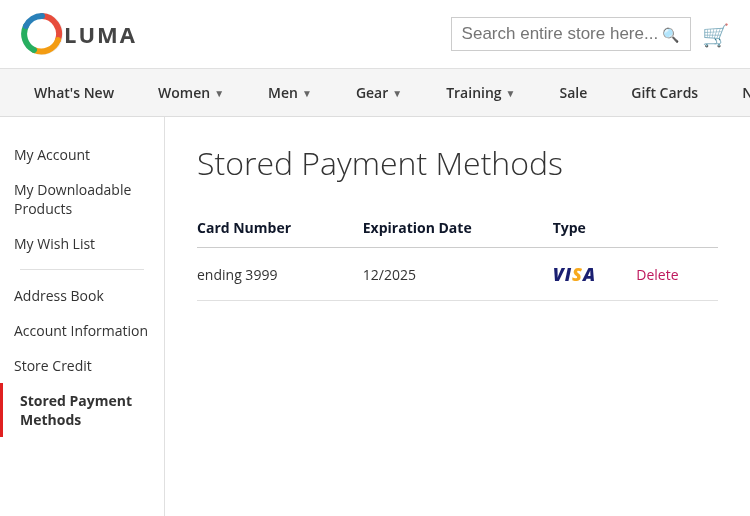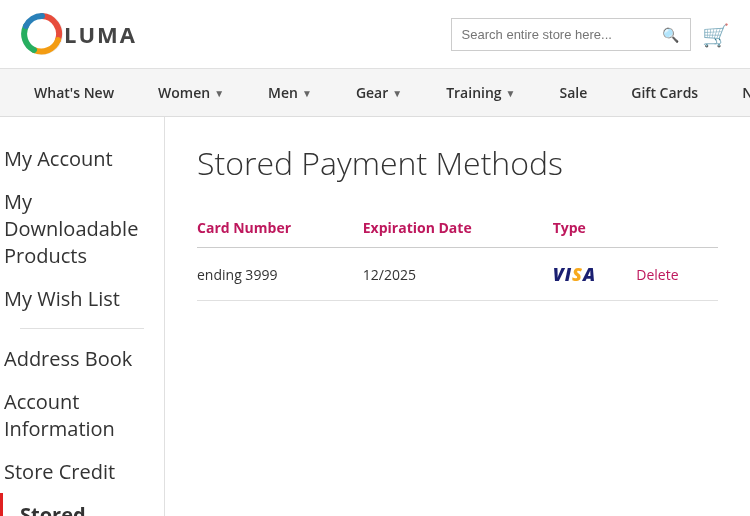--- a/index.html
+++ b/index.html
@@ -36,21 +36,21 @@
       display: flex;
       align-items: center;
       border: 1px solid #ccc;
       padding: 6px 10px;
       width: 240px;
       background: #fff;
     }
     .search-bar input {
       border: none;
       outline: none;
-      font-size: 13px;
+      font-size: 17px;
       color: #999;
       width: 100%;
     }
     .search-icon-svg {
       color: #999;
       font-size: 14px;
     }
     .cart-icon {
       font-size: 22px;
       color: #555;
@@ -86,22 +86,22 @@
     }
 
     
     .sidebar {
       width: 165px;
       min-width: 165px;
       padding: 20px 0;
       border-right: 1px solid #e0e0e0;
     }
     .sidebar-item {
-      padding: 8px 4px;
-      font-size: 20px;
+      padding: 8px 14px;
+      font-size: 14px;
       color: #333;
       cursor: pointer;
       display: block;
     }
     .sidebar-item.active {
       font-weight: 700;
       border-left: 3px solid #e02020;
       padding-left: 17px;
       color: #333;
     }
@@ -124,21 +124,21 @@
     }
 
     
     .payment-table {
       width: 100%;
       border-collapse: collapse;
     }
     .payment-table th {
       font-weight: 700;
       font-size: 14px;
-      color: #be185d;
+      color: #0f172a;
       text-align: left;
       padding: 10px 8px 10px 0;
       border-bottom: 1px solid #ccc;
     }
     .payment-table td {
       padding: 14px 8px 14px 0;
       font-size: 14px;
       color: #333;
       border-bottom: 1px solid #e0e0e0;
       vertical-align: middle;

